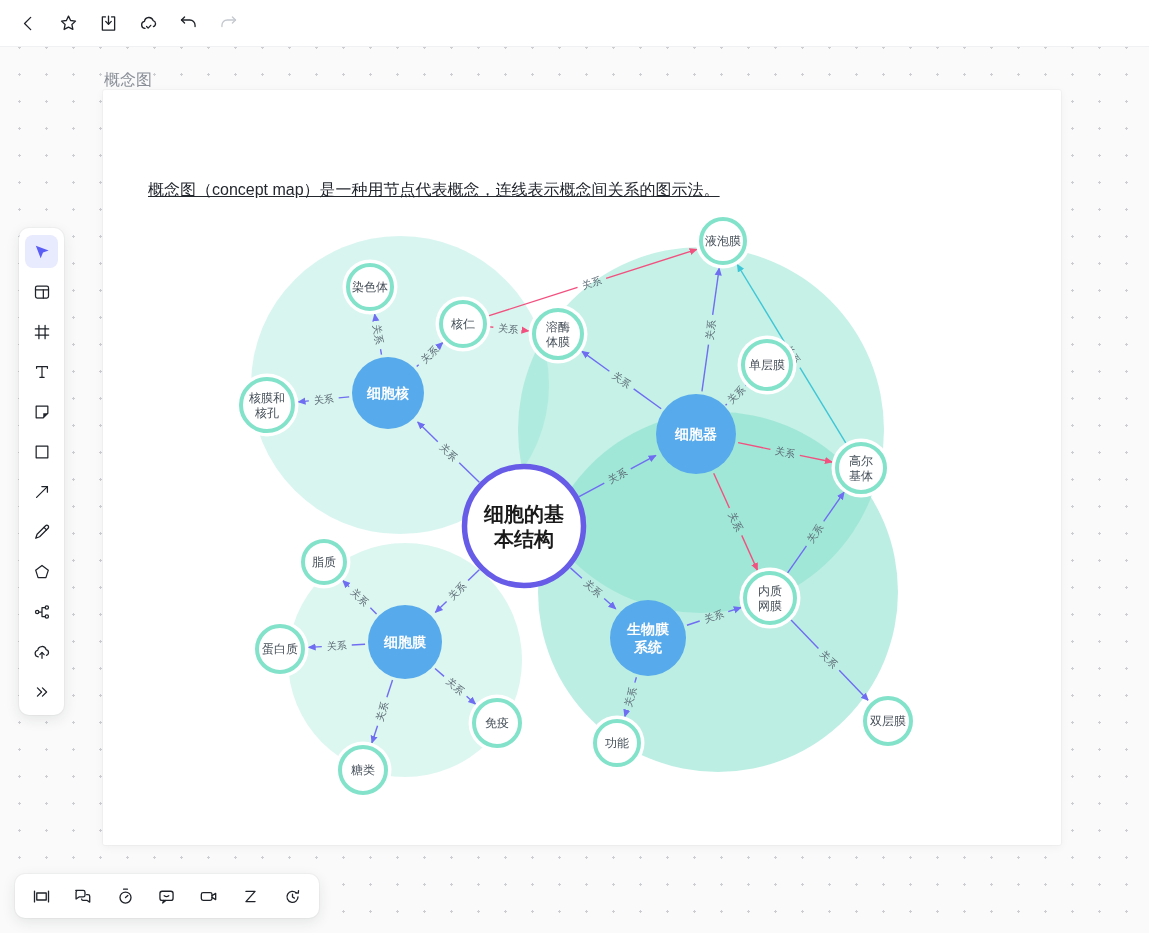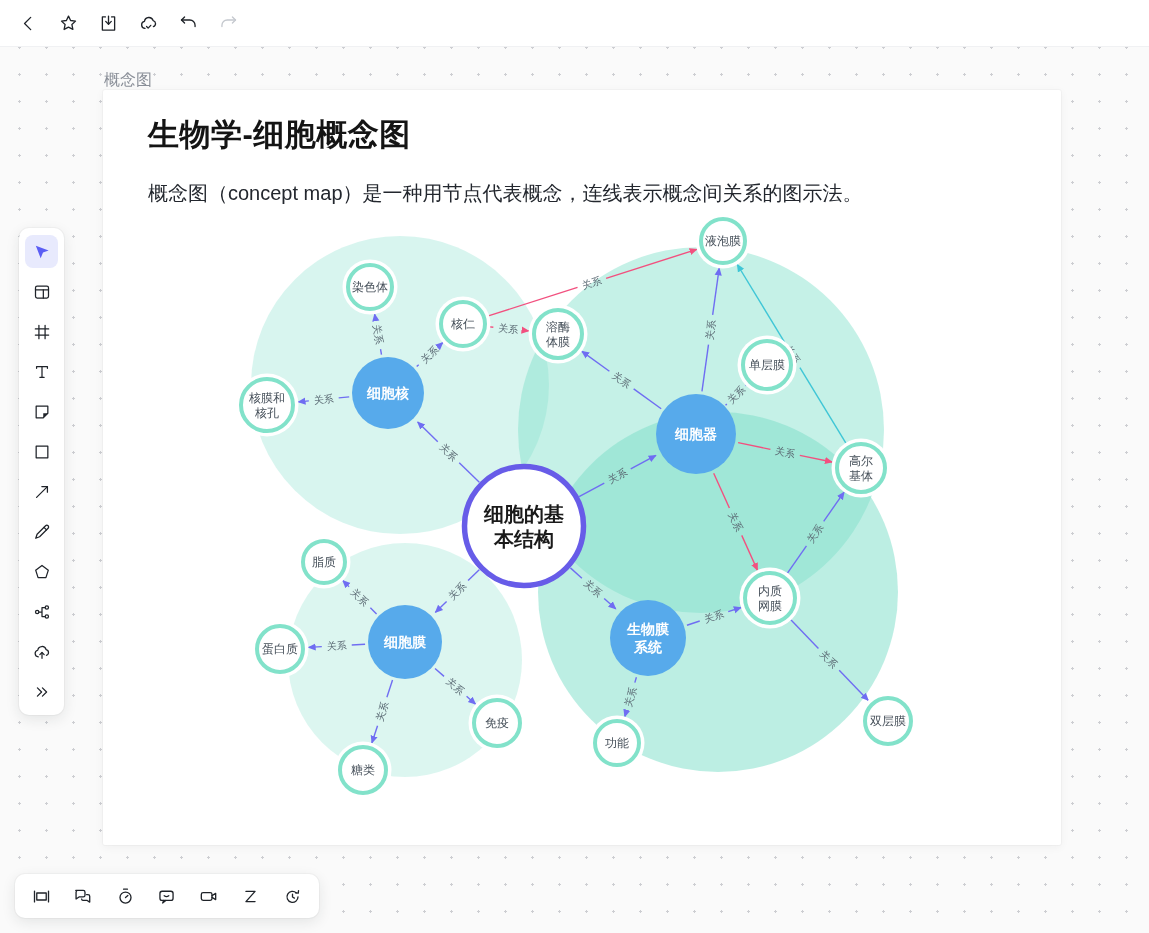--- a/index.html
+++ b/index.html
@@ -42,21 +42,21 @@
     position: absolute; left: 103px; top: 43px; width: 958px; height: 755px;
     background: #ffffff; border-radius: 2px;
     box-shadow: 0 0 0 1px rgba(0,0,0,0.025), 0 2px 10px rgba(31,35,41,0.05);
   }
   .doc-title {
     position: absolute; left: 45px; top: 24px; z-index: 4;
     font-size: 31px; font-weight: 700; color: #141414; letter-spacing: .5px;
   }
   .doc-subtitle {
     position: absolute; left: 45px; top: 90px; z-index: 4;
-    font-size: 20px; color: #23272e;
+    font-size: 16px; color: #23272e; text-decoration: underline;
   }
   .map { position: absolute; inset: 0; width: 100%; height: 100%; }
   
   .sidetools {
     position: absolute; left: 19px; top: 228px; width: 45px; z-index: 20;
     background: #ffffff; border-radius: 10px;
     box-shadow: 0 4px 14px rgba(31,35,41,0.10), 0 0 0 1px rgba(31,35,41,0.03);
     display: flex; flex-direction: column; align-items: center;
     padding: 7px 0; gap: 7px;
   }
@@ -118,21 +118,20 @@
     <svg class="ic" viewBox="0 0 24 24">
         <path d="M16.5 4.5 L20 8 L16.5 11.5"></path>
         <path d="M20 8 H10.5 A6 6 0 0 0 4.5 14 V15.5"></path>
       </svg>
   </button>
 </header>
 
 <div class="canvas">
   <div class="frame-label">概念图</div>
   <div class="frame">
-    <h1 class="doc-title">生物学-细胞概念图</h1>
     <p class="doc-subtitle">概念图（concept map）是一种用节点代表概念，连线表示概念间关系的图示法。</p>
     <svg class="map" viewBox="0 0 958 755">
         <defs>
           <marker id="ah-blue" viewBox="0 0 10 10" refX="8" refY="5" markerWidth="9" markerHeight="9" markerUnits="userSpaceOnUse" orient="auto">
             <path d="M0 1 L9 5 L0 9 Z" fill="#6f6df2"></path>
           </marker>
           <marker id="ah-pink" viewBox="0 0 10 10" refX="8" refY="5" markerWidth="9" markerHeight="9" markerUnits="userSpaceOnUse" orient="auto">
             <path d="M0 1 L9 5 L0 9 Z" fill="#f2507f"></path>
           </marker>
           <marker id="ah-cyan" viewBox="0 0 10 10" refX="8" refY="5" markerWidth="9" markerHeight="9" markerUnits="userSpaceOnUse" orient="auto">

